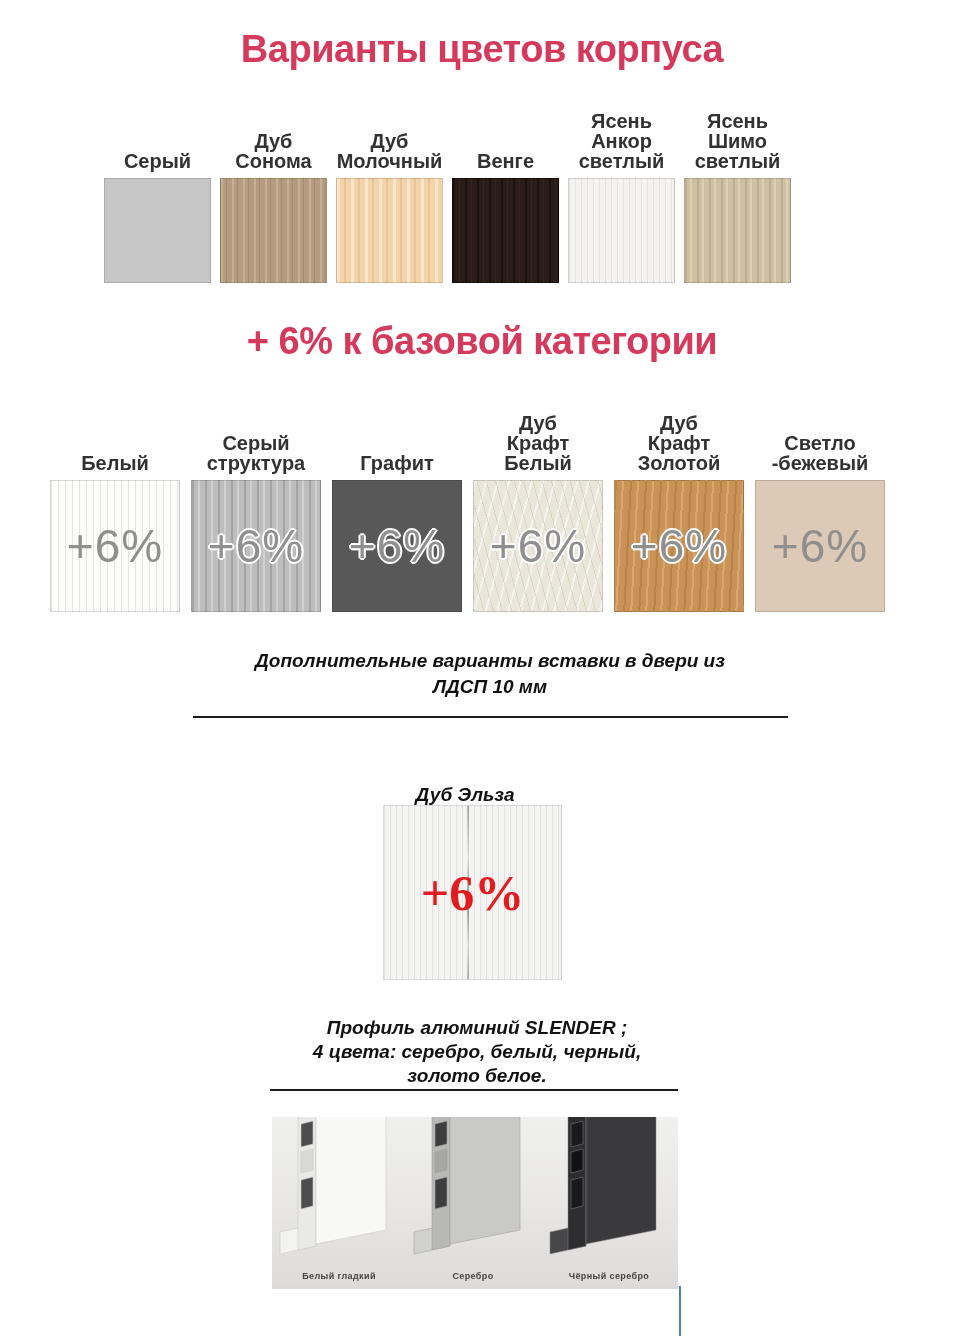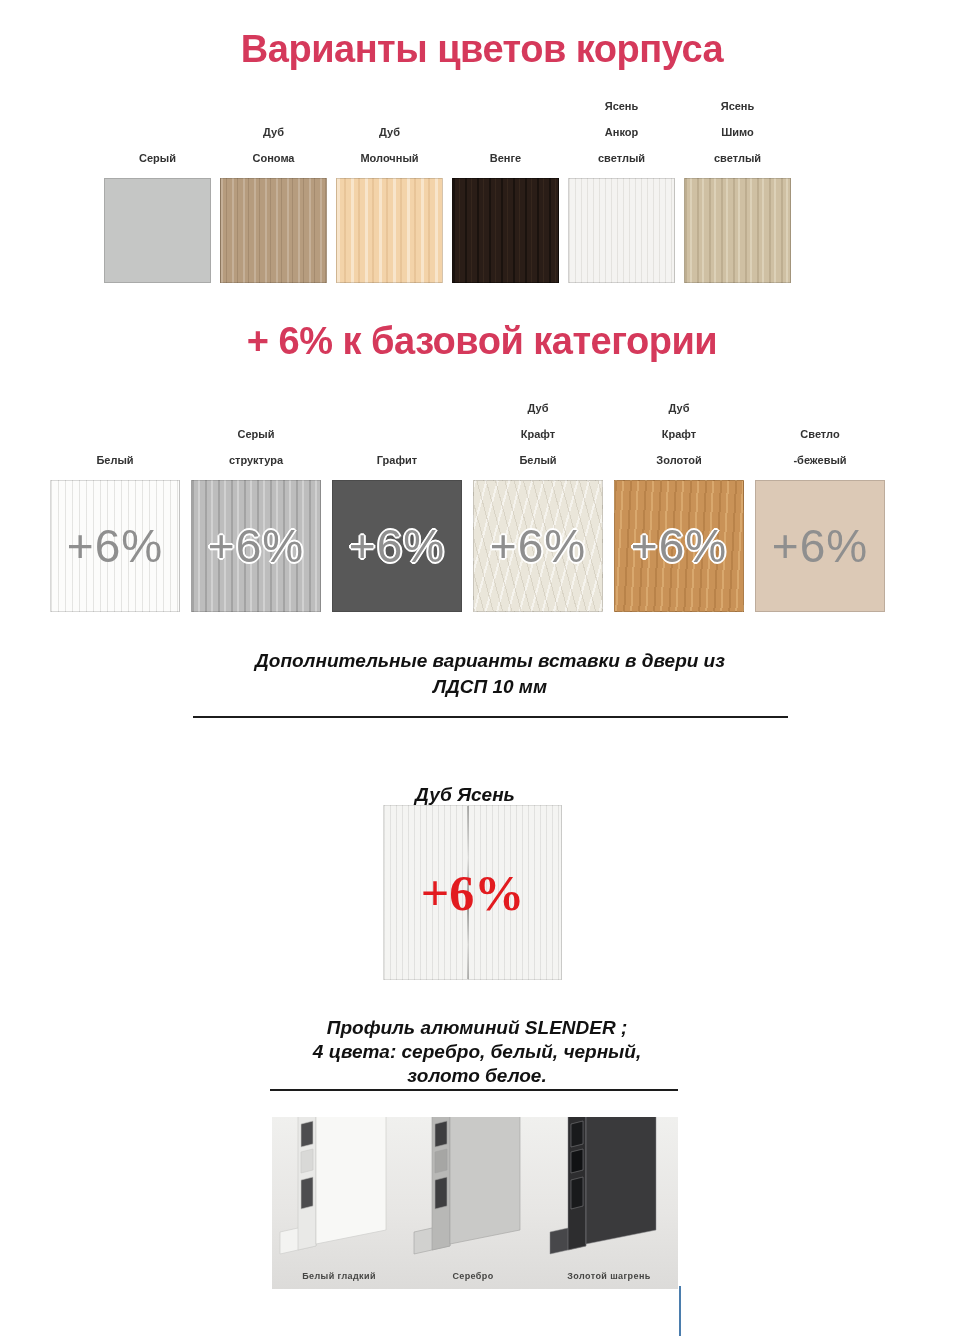--- a/index.html
+++ b/index.html
@@ -11,21 +11,21 @@
   .big-title{
     position:absolute;left:0;right:0;text-align:center;
     font-weight:bold;font-size:38px;line-height:55px;letter-spacing:-0.5px;
   }
   .lux-underline{text-decoration:underline;text-underline-offset:5px;text-decoration-thickness:2px;}
   
   .swatch-row{position:absolute;display:flex;align-items:flex-end;}
   .swatch-cell{display:flex;flex-direction:column;justify-content:flex-end;align-items:center;}
   .swatch-label{
     font-weight:bold;color:#323232;text-align:center;white-space:pre-line;
-    font-size:11px;line-height:26px;margin-bottom:7px;
+    font-size:20px;line-height:20px;margin-bottom:7px;
   }
   .sw{box-sizing:border-box;border:1px solid rgba(0,0,0,0.14);
       display:flex;align-items:center;justify-content:center;}
   .row-base .sw{width:107px;height:105px;}
   .row-lux .sw{width:130px;height:132px;}
   .row-base{left:104px;top:116px;height:167px;gap:9px;}
   .row-lux{left:50px;top:408px;height:204px;gap:11px;}
   
   .sw[data-texture="sonoma"]{background-image:repeating-linear-gradient(90deg,rgba(255,255,255,.20) 0 2px,rgba(0,0,0,0) 2px 5px,rgba(92,70,48,.20) 5px 6px,rgba(0,0,0,0) 6px 11px);}
   .sw[data-texture="milk-oak"]{background-image:repeating-linear-gradient(90deg,rgba(255,255,255,.40) 0 3px,rgba(0,0,0,0) 3px 7px,rgba(206,160,108,.28) 7px 9px,rgba(0,0,0,0) 9px 14px);}
@@ -181,21 +181,21 @@
       <div class="sw" data-texture="plain" style="background-color: rgb(220, 201, 182);">
         <span class="plus6">+6%</span>
       </div>
     </div>
   </div>
 
   <div class="sub-heading" style="top:648px;left:182px;width:616px;">Дополнительные варианты вставки в двери из
 ЛДСП 10 мм</div>
   <div class="rule" style="left:193px;top:716px;width:595px;"></div>
 
-  <div class="sub-heading" style="top:782px;left:182px;width:566px;">Дуб Ясень</div>
+  <div class="sub-heading" style="top:782px;left:182px;width:566px;">Дуб Эльза</div>
 
   <div class="elsa-swatch">
     <span class="elsa-plus" style="color: rgb(226, 27, 31);">+6%</span>
   </div>
 
   <div class="sub-heading" style="top:1016px;left:232px;width:490px;font-size:19px;line-height:24px;font-style:italic;">Профиль алюминий SLENDER ;
 4 цвета: серебро, белый, черный,
 золото белое.</div>
   <div class="rule" style="left:270px;top:1089px;width:408px;"></div>
 
@@ -230,20 +230,20 @@
     <div class="profile-fig" style="left:272px;">
       <svg class="v-black" width="130" height="185" viewBox="0 0 130 185">
         <polygon class="base" points="6,152 42,144 42,166 6,174"></polygon>
         <polygon class="side" points="24,30 42,26 42,166 24,170"></polygon>
         <polygon class="hole" points="27,44 39,41 39,64 27,67"></polygon>
         <polygon class="groove" points="27,72 39,69 39,90 27,93"></polygon>
         <polygon class="hole" points="27,100 39,97 39,126 27,129"></polygon>
         <polygon class="face" points="42,22 112,8 112,150 42,164"></polygon>
         <polygon class="top" points="42,22 112,8 106,3 36,17"></polygon>
       </svg>
-      <div class="profile-caption">Золотой шагрень</div>
+      <div class="profile-caption">Чёрный серебро</div>
     </div>
 
   </div>
 
   <div class="cursor-line"></div>
 
 </div>
 
 </body></html>

